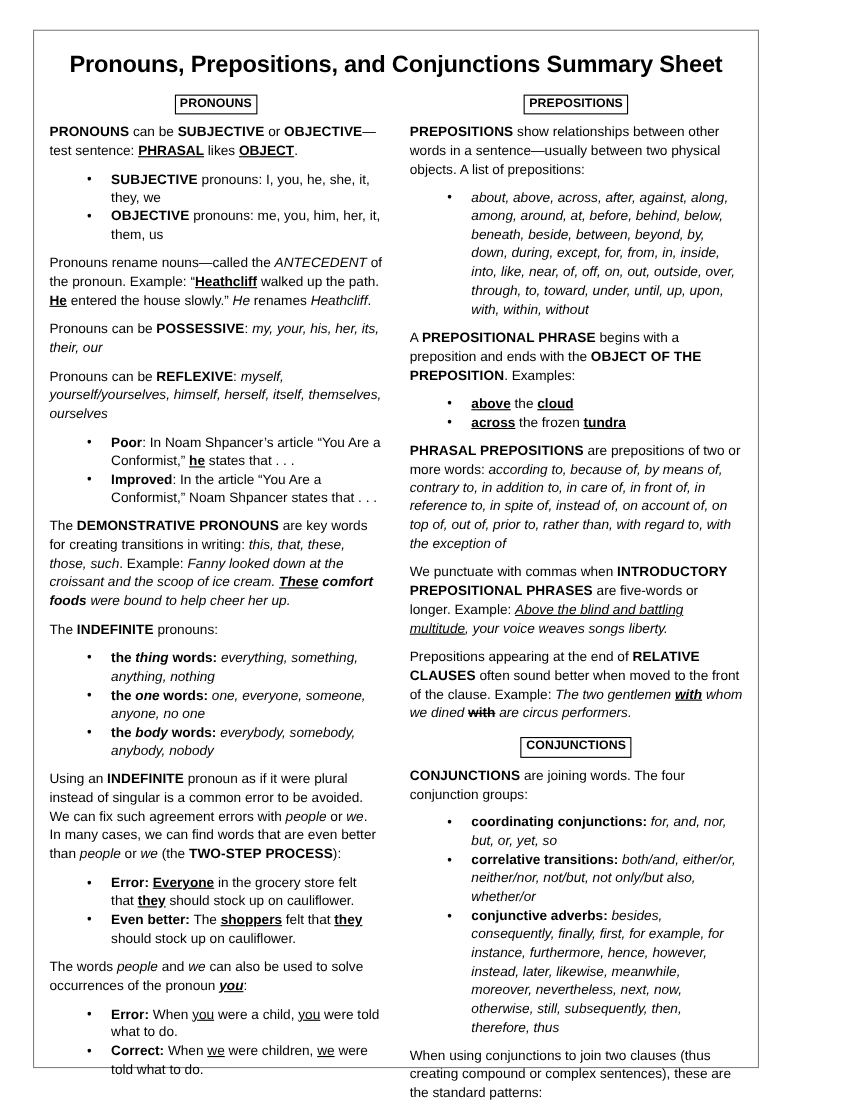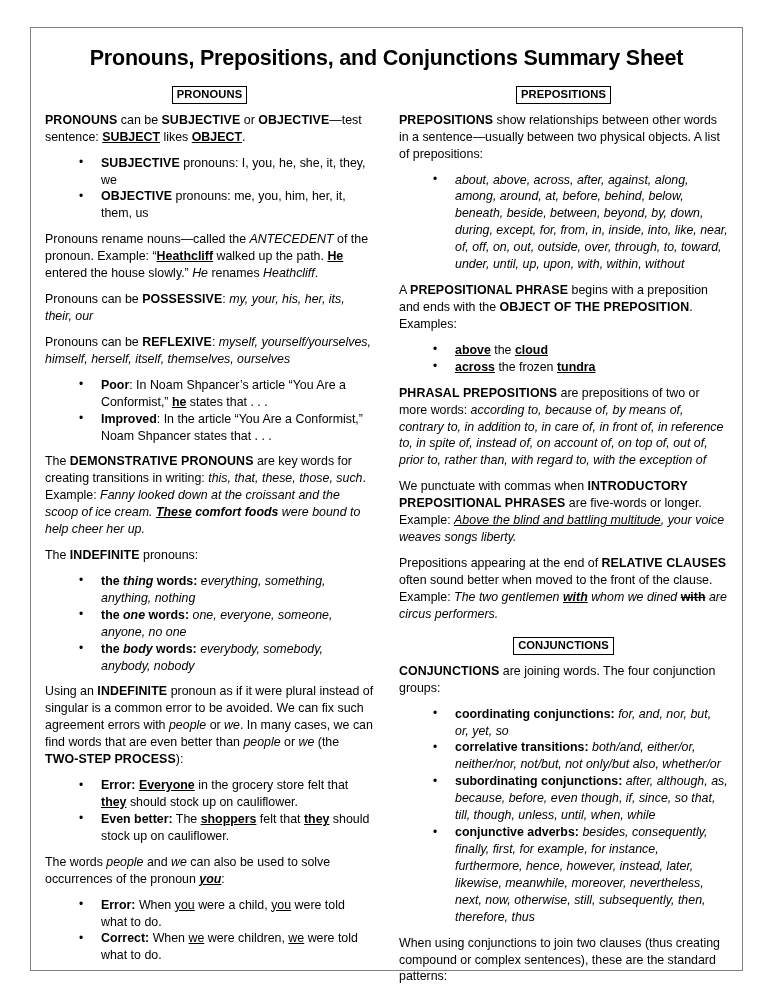--- a/index.html
+++ b/index.html
@@ -13,21 +13,21 @@
     height: 1000px;
     font-family: "Liberation Sans", sans-serif;
     color: #000000;
     overflow: hidden;
   }
 
   .page {
     position: absolute;
     left: 30px;
     top: 27px;
-    width: 713px;
+    width: 660px;
     height: 944px;
     border: 1px solid #808080;
     box-sizing: border-box;
     background: #ffffff;
   }
 
   .doc-title {
     text-align: center;
     font-size: 21.5px;
     font-weight: bold;
@@ -118,21 +118,21 @@
   <h1 class="doc-title">Pronouns, Prepositions, and Conjunctions Summary Sheet</h1>
 
   <div class="columns">
 
     <div class="col col-left">
 
       <div class="section-head">
         <span class="boxed">PRONOUNS</span>
       </div>
 
-      <p class="body"><span class="sc">PRONOUNS</span><span> can be </span><span class="sc">SUBJECTIVE</span><span> or </span><span class="sc">OBJECTIVE</span><span>—test sentence: </span><span class="scu">SUBJECT</span><span> likes </span><span class="scu">OBJECT</span><span>.</span></p>
+      <p class="body"><span class="sc">PRONOUNS</span><span> can be </span><span class="sc">SUBJECTIVE</span><span> or </span><span class="sc">OBJECTIVE</span><span>—test sentence: </span><span class="scu">PHRASAL</span><span> likes </span><span class="scu">OBJECT</span><span>.</span></p>
 
       <ul class="bl">
         <li><span class="sc">SUBJECTIVE</span><span> pronouns: I, you, he, she, it, they, we</span></li>
         <li><span class="sc">OBJECTIVE</span><span> pronouns: me, you, him, her, it, them, us</span></li>
       </ul>
 
       <p class="body"><span>Pronouns rename nouns—called the </span><span class="sci">ANTECEDENT</span><span> of the pronoun. Example: “</span><span class="bu">Heathcliff</span><span> walked up the path. </span><span class="bu">He</span><span> entered the house slowly.” </span><span class="i">He</span><span> renames </span><span class="i">Heathcliff</span><span>.</span></p>
 
       <p class="body"><span>Pronouns can be </span><span class="sc">POSSESSIVE</span><span>: </span><span class="i">my, your, his, her, its, their, our</span></p>
 
@@ -197,21 +197,20 @@
 
       <div class="section-head inline-head">
         <span class="boxed">CONJUNCTIONS</span>
       </div>
 
       <p class="body"><span class="sc">CONJUNCTIONS</span><span> are joining words. The four conjunction groups:</span></p>
 
       <ul class="bl">
         <li><span class="b">coordinating conjunctions:</span><span class="i"> for, and, nor, but, or, yet, so</span></li>
         <li><span class="b">correlative transitions:</span><span class="i"> both/and, either/or, neither/nor, not/but, not only/but also, whether/or</span></li>
-        <li><span class="b">subordinating conjunctions:</span><span class="i"> after, although, as, because, before, even though, if, since, so that, till, though, unless, until, when, while</span></li>
         <li><span class="b">conjunctive adverbs:</span><span class="i"> besides, consequently, finally, first, for example, for instance, furthermore, hence, however, instead, later, likewise, meanwhile, moreover, nevertheless, next, now, otherwise, still, subsequently, then, therefore, thus</span></li>
       </ul>
 
       <p class="body">When using conjunctions to join two clauses (thus creating compound or complex sentences), these are the standard patterns:</p>
 
     </div>
 
   </div>
 </div>
 

